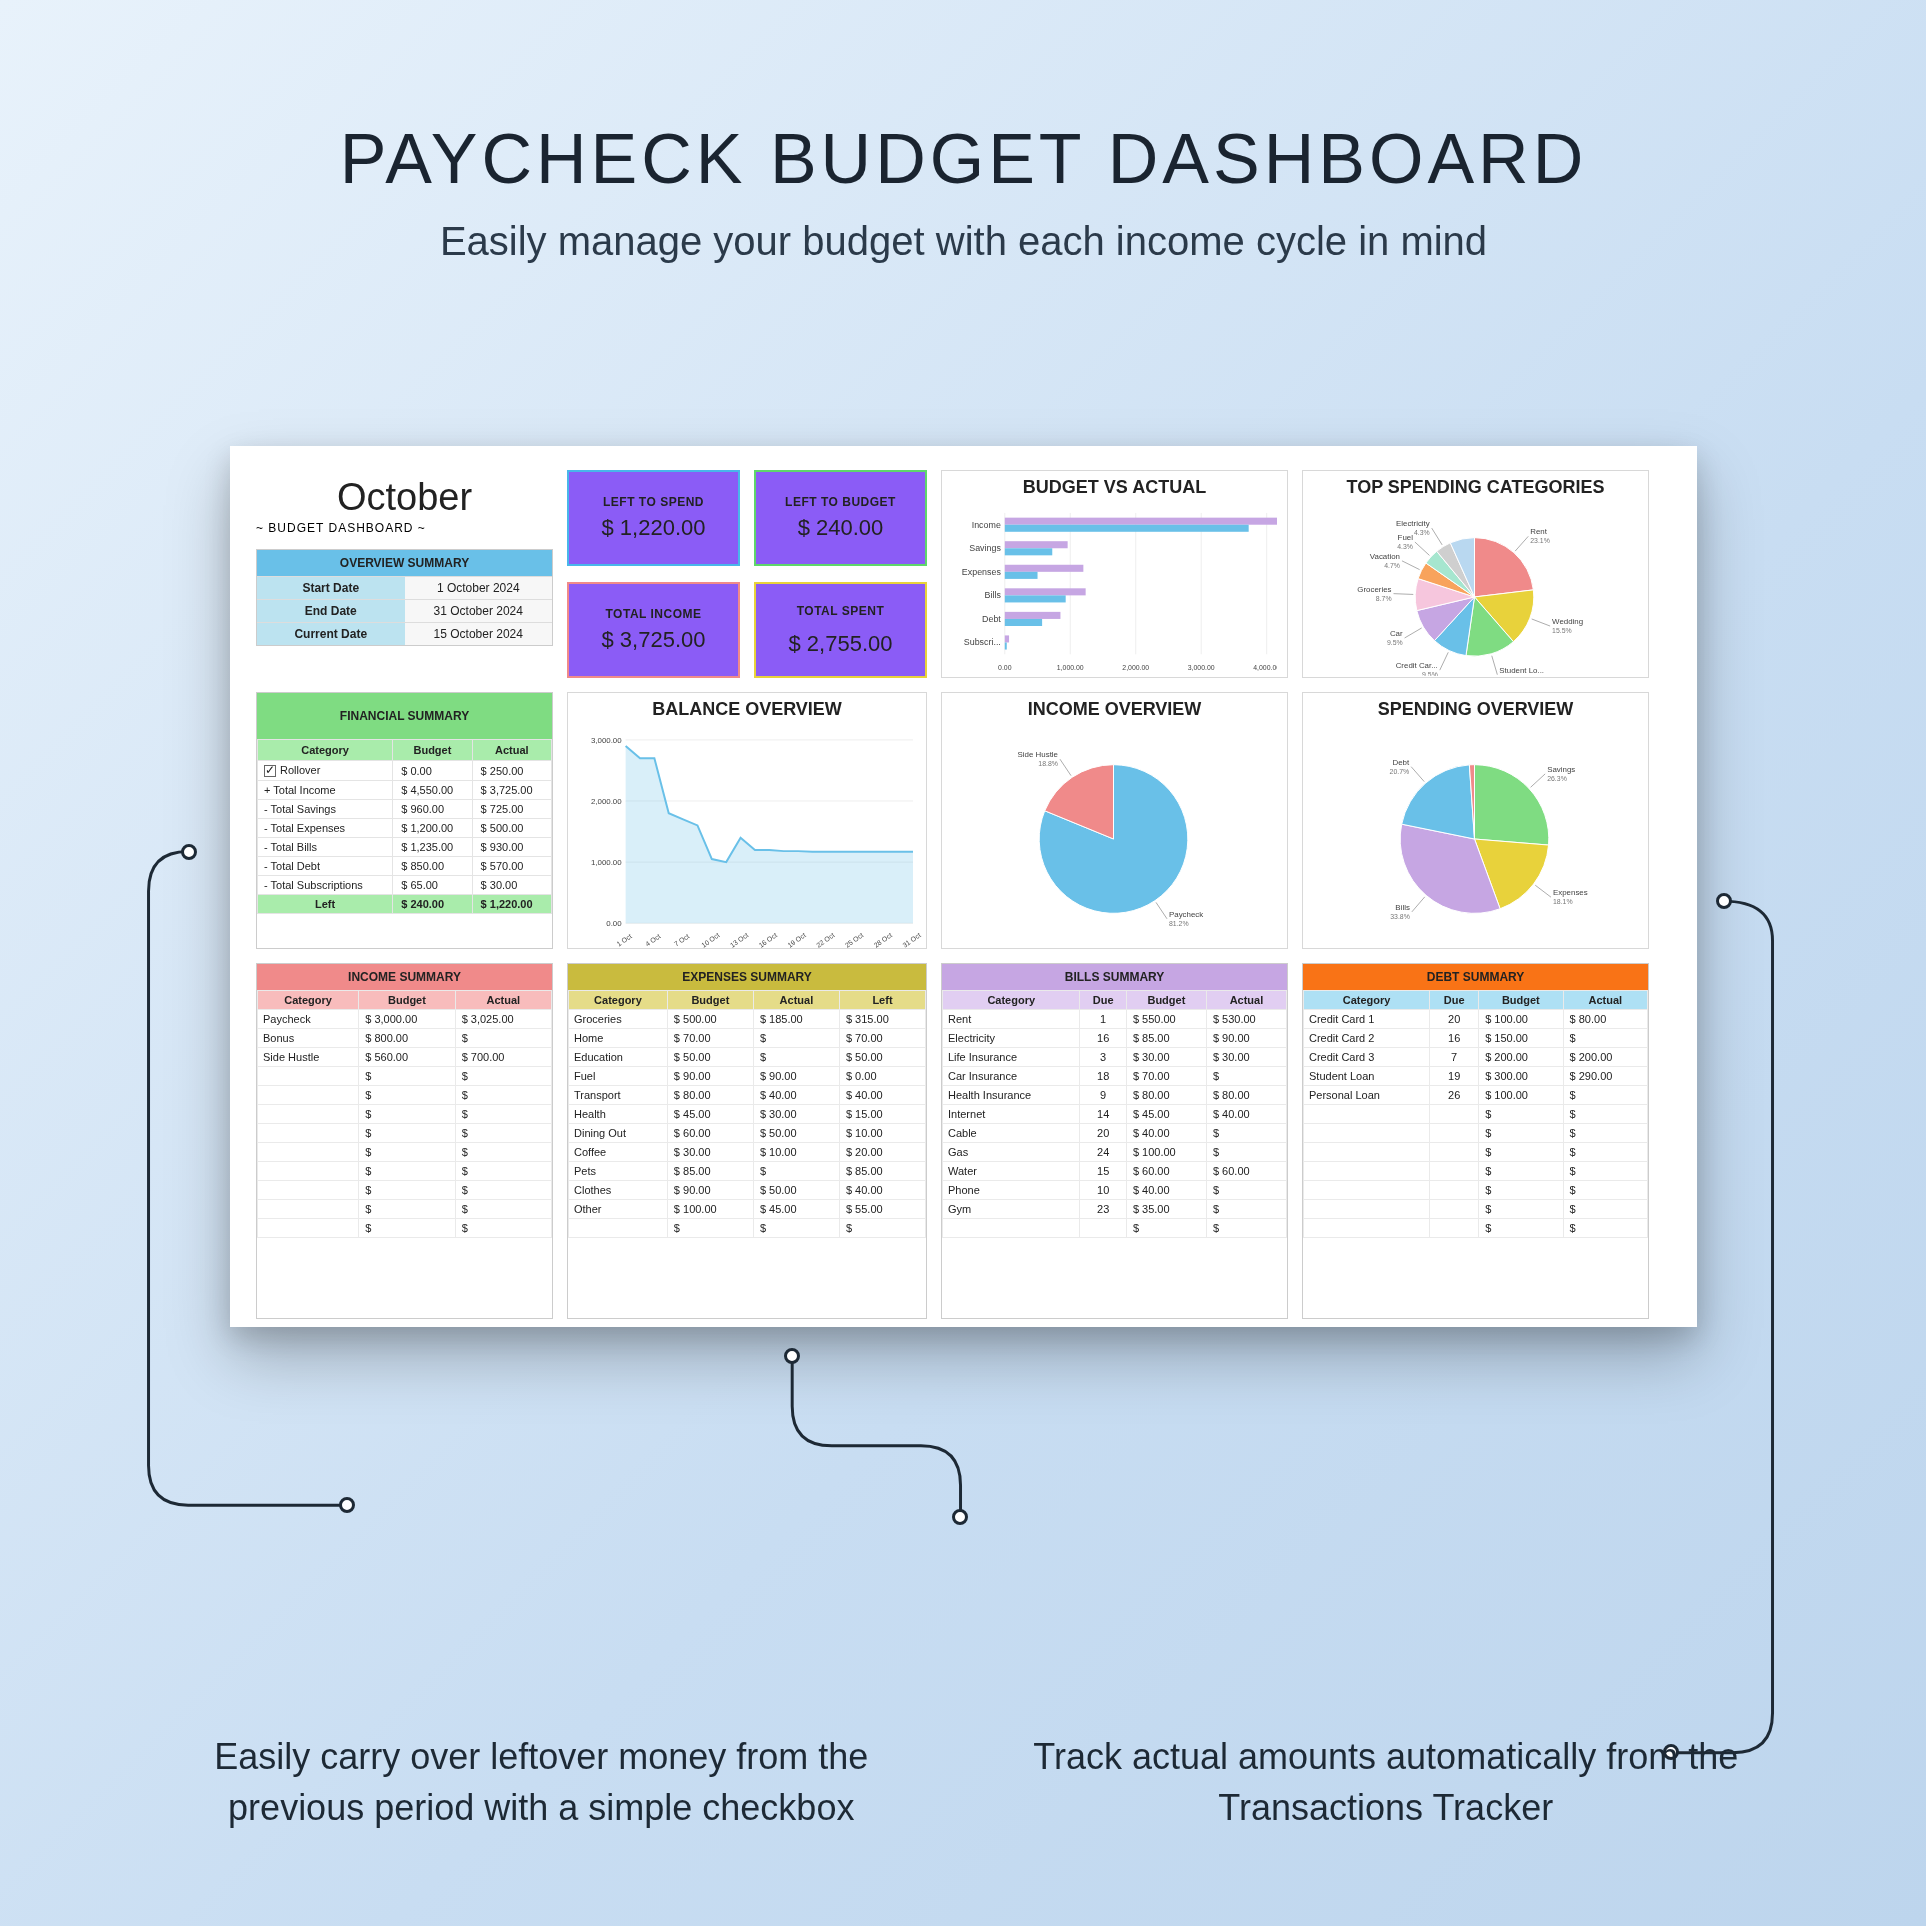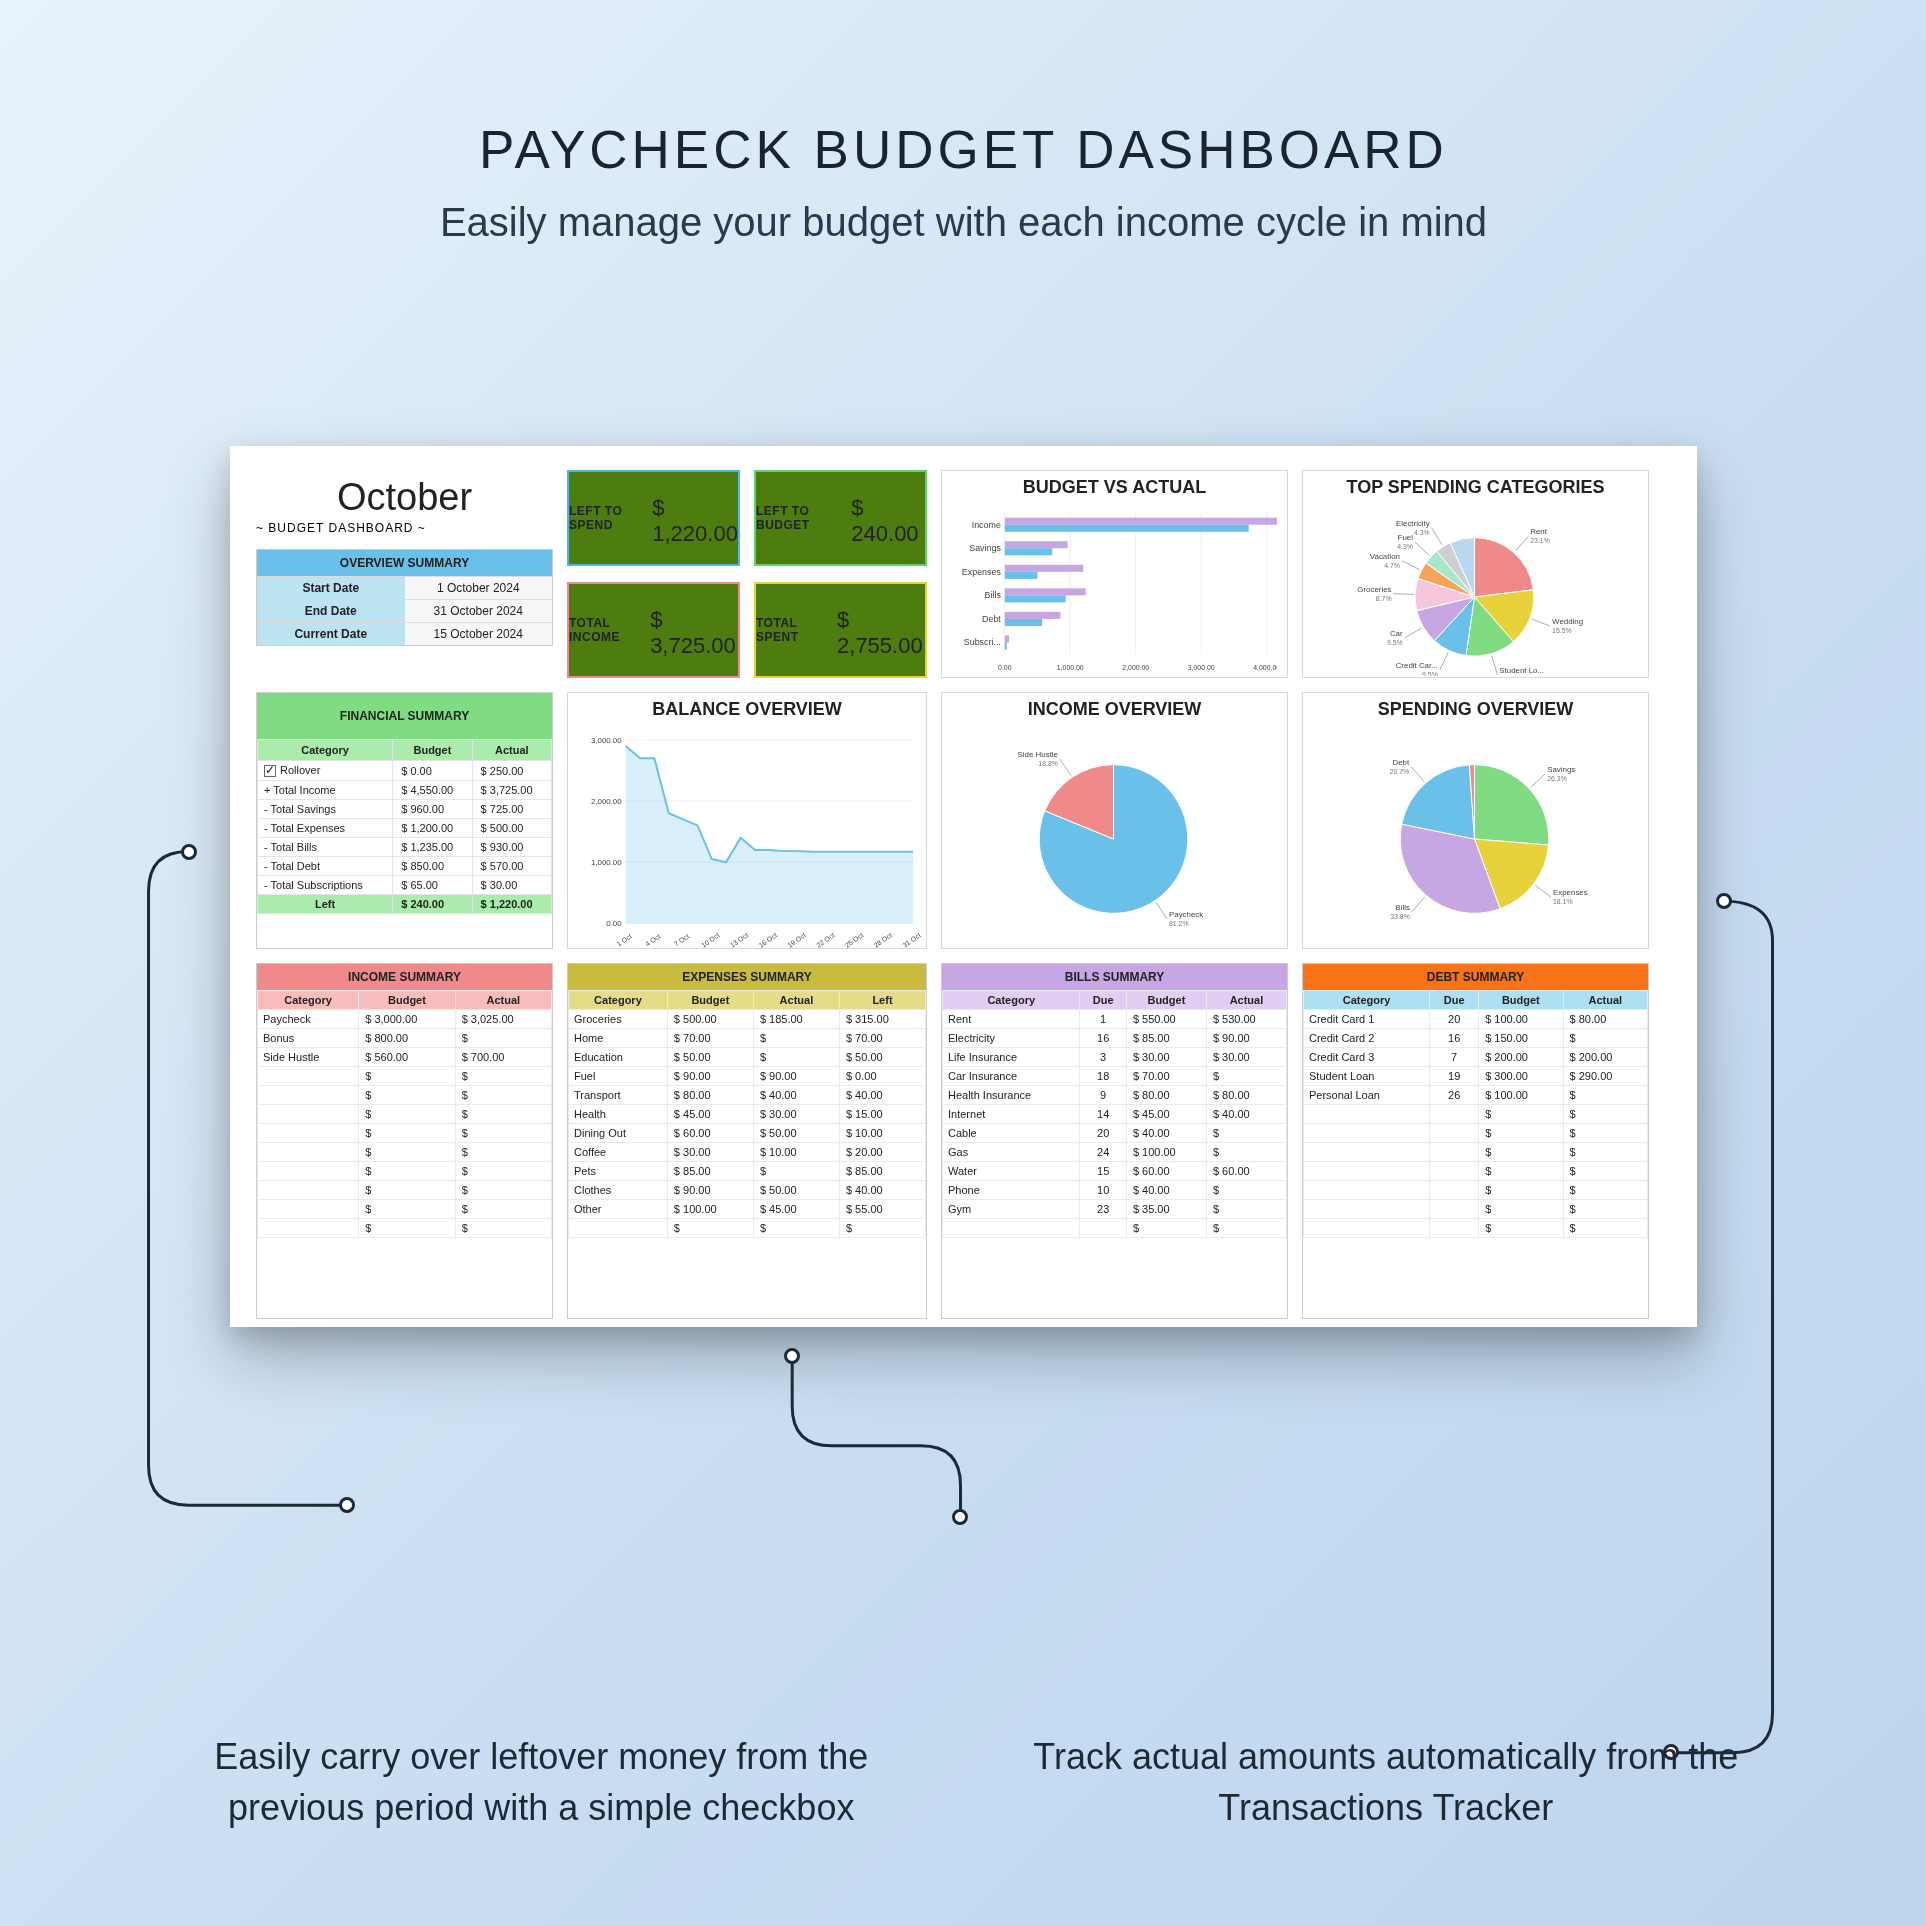--- a/index.html
+++ b/index.html
@@ -6,21 +6,21 @@
   html, body { width: 1927px; height: 1927px; }
   body {
     font-family: -apple-system, BlinkMacSystemFont, "Segoe UI", sans-serif;
     background: linear-gradient(135deg, #e8f2fb 0%, #c8ddf2 60%, #bdd5ed 100%);
     color: #1a2430;
     position: relative;
     overflow: hidden;
   }
   .page-title {
     text-align: center;
-    font-size: 53px;
+    font-size: 70px;
     letter-spacing: 4px;
     font-weight: 400;
     padding-top: 119px;
   }
   .page-subtitle {
     text-align: center;
     font-size: 40px;
     font-weight: 300;
     margin-top: 20px;
     color: #2b3a4a;
@@ -31,21 +31,21 @@
   .col1row1 { display: flex; flex-direction: column; }
   .month-title { font-size: 44px; font-weight: 400; text-align: center; margin-top: 6px; }
   .month-sub { font-size: 12px; text-align: left; color: #000000; margin-top: 2px; margin-bottom: 14px; letter-spacing: 1px; }
   .ov-table { border: 1px solid #ccc; font-size: 12px; }
   .ov-header { background: #69c0e8; font-weight: 700; text-align: center; padding: 6px; font-size: 12px; }
   .ov-row { display: flex; border-top: 1px solid #ddd; }
   .ov-row .k { flex: 0 0 50%; background: #bce3f0; font-weight: 600; text-align: center; padding: 4px; }
   .ov-row .v { flex: 1; text-align: center; padding: 4px; background: #f7f7f7; }
   
   .kpi-stack { display: grid; grid-template-rows: 1fr 1fr; gap: 16px; }
-  .kpi { border: 2px solid; display: flex; align-items: center; justify-content: center; background: #4d7c0f; }
+  .kpi { border: 2px solid; display: flex; flex-direction: column; align-items: center; justify-content: center; background: #8b5cf6; }
   .kpi .lbl { font-size: 12px; font-weight: 700; letter-spacing: 0.5px; }
   .kpi .val { font-size: 26px; font-weight: 400; margin-top: 6px; }
   
   .fin { border: 1px solid #ccc; font-size: 11px; }
   .fin-header { background: #7fdc82; font-weight: 700; text-align: center; padding: 16px; font-size: 12px; }
   .fin thead td { background: #a9ecab; font-weight: 700; text-align: center; padding: 4px; }
   .fin-table { width: 100%; border-collapse: collapse; }
   .fin-table td { border: 1px solid #e4e4e4; padding: 3px 6px; }
   .fin-table .cat { width: 46%; }
   .fin-table .num { text-align: left; padding-left: 8px; }

